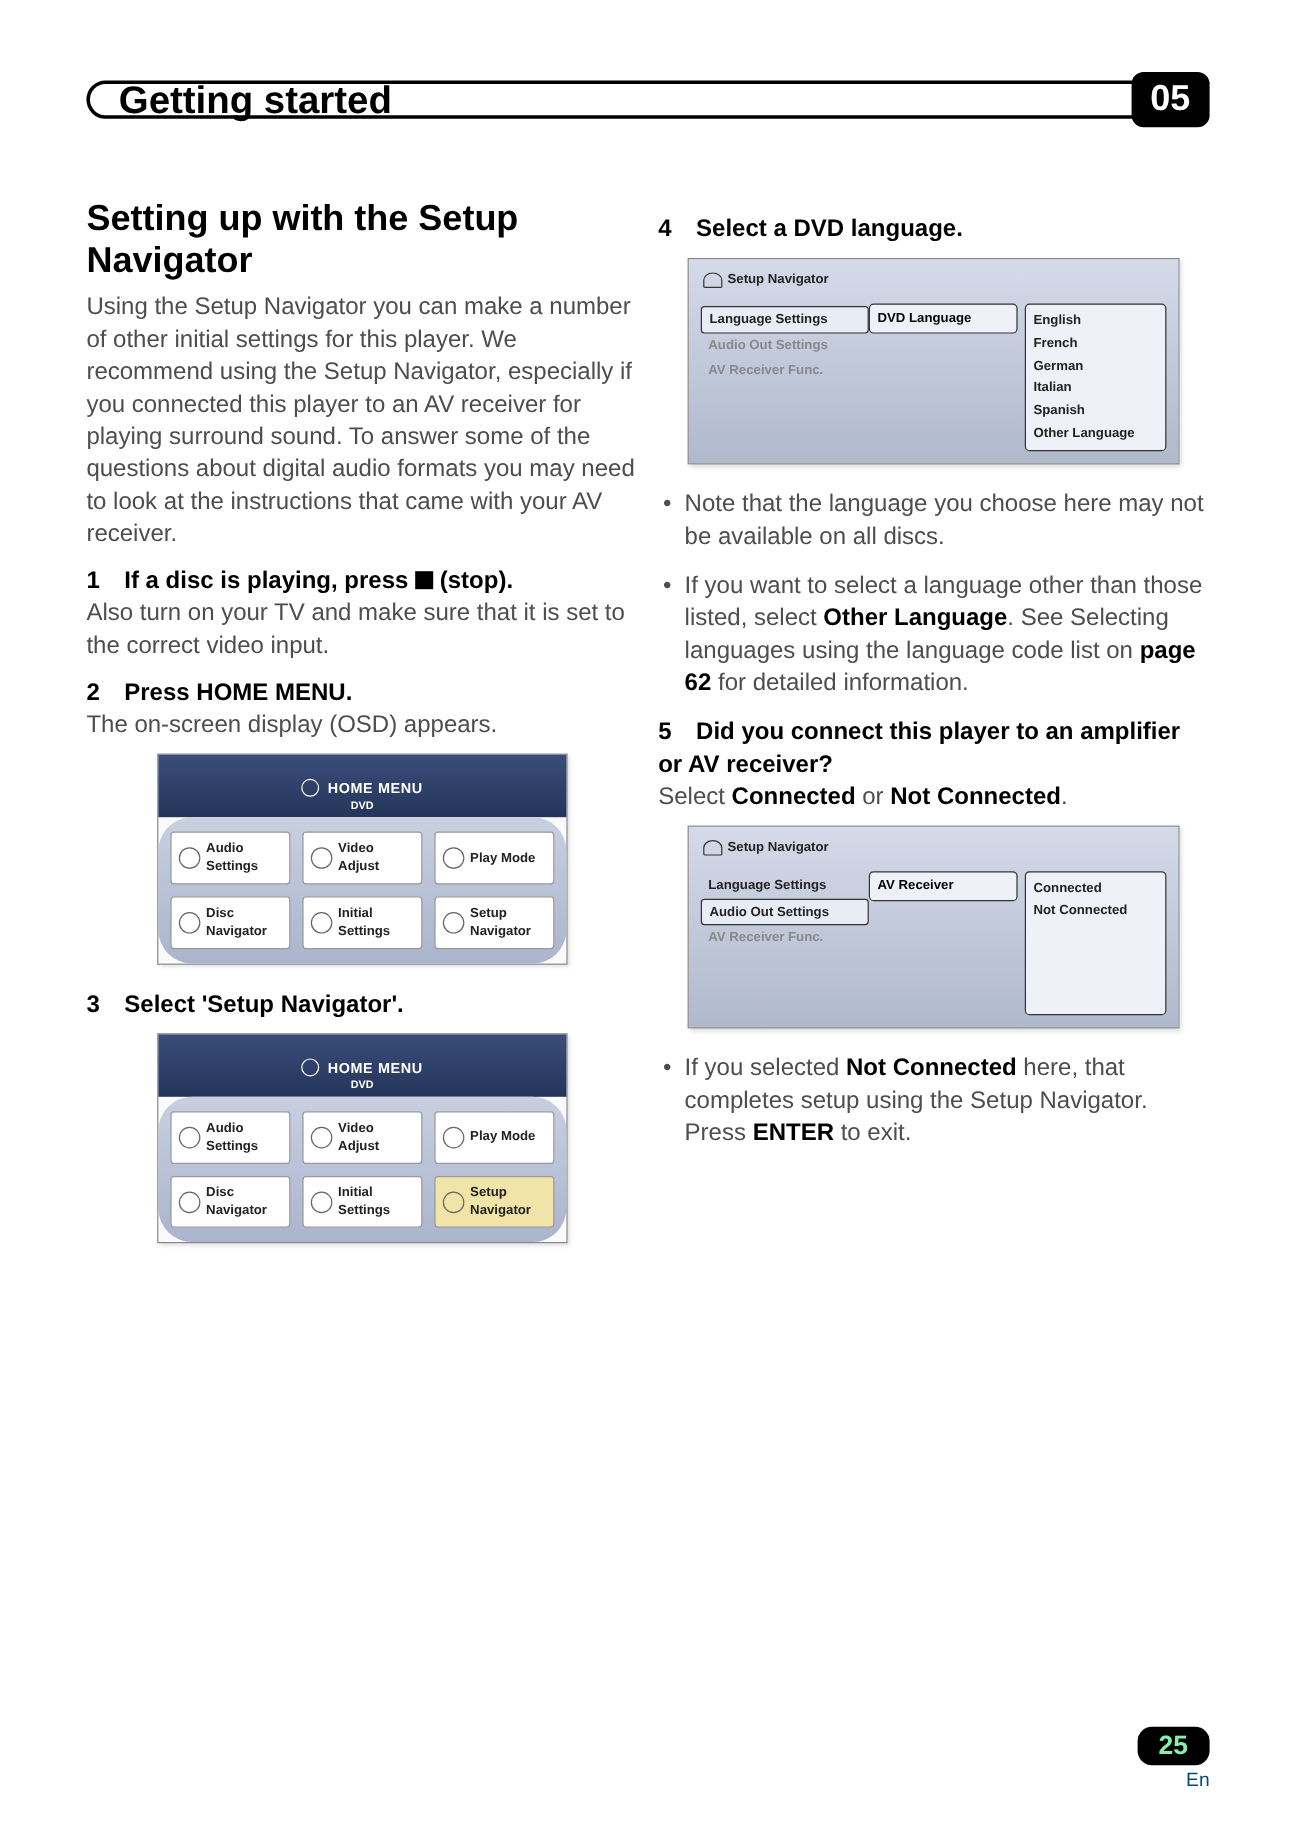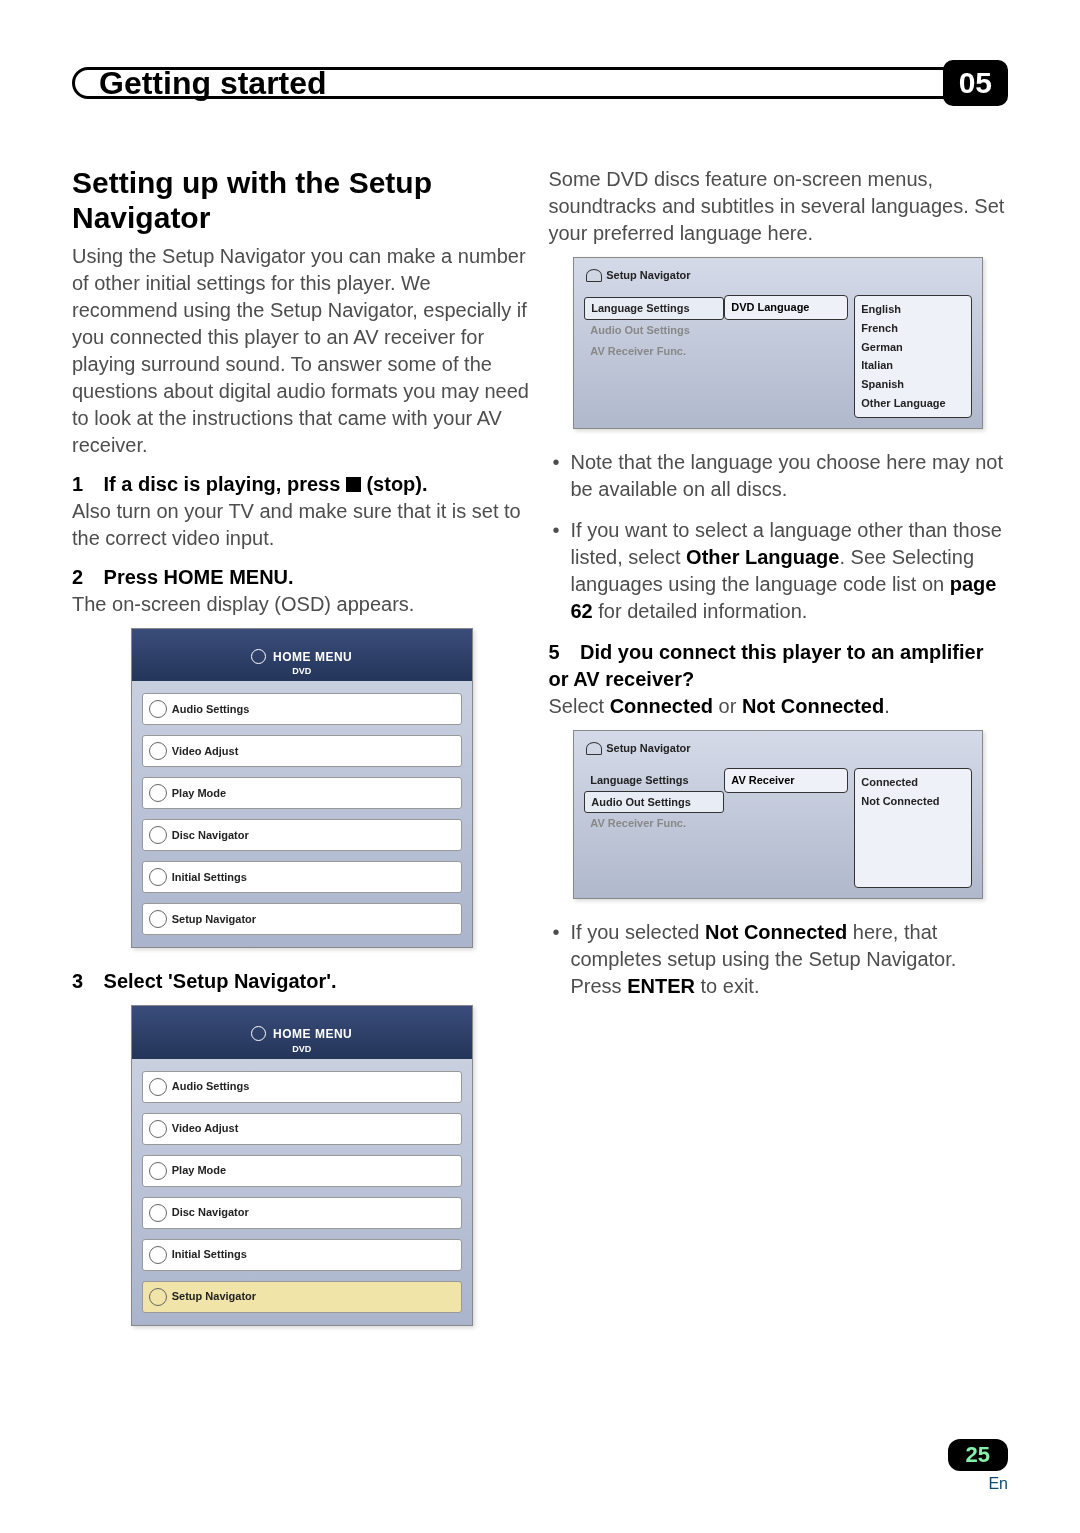--- a/index.html
+++ b/index.html
@@ -127,22 +127,23 @@
     border: 1px solid #fff;
     border-radius: 50%;
     vertical-align: -3px;
     margin-right: 3px;
     position: relative;
   }
   .fig-hm-body {
     background: linear-gradient(#c8d0e0, #aab4cc);
     padding: 12px 10px;
     display: grid;
-    grid-template-columns: 1fr;
+    grid-template-columns: 1fr 1fr 1fr;
     gap: 10px 10px;
+    border-radius: 28px;
   }
   .hm-item {
     background: #fff;
     border: 1px solid #999;
     border-radius: 3px;
     font-size: 11px;
     font-weight: bold;
     padding: 6px 6px;
     display: flex;
     align-items: center;
@@ -350,21 +351,24 @@
             </div>
           <div class="hm-item selected">
               <span class="hm-icon"></span>
               <span>Setup Navigator</span>
             </div>
         </div>
       </div>
     </div>
 
     <div class="col">
-      <p class="body-text">Some DVD discs feature on-screen menus, soundtracks and subtitles in several languages. Set your preferred language here.</p>
+      <div class="step-heading">
+        <span class="num">4</span>
+        <span>Select a DVD language.</span>
+      </div>
 
       <div class="fig-nav">
         <div class="fig-nav-title">
           <span class="nav-disc-icon"></span>
           <span>Setup Navigator</span>
         </div>
         <div class="fig-nav-cols">
           <div class="nav-left">
             <div class="nav-left-item active">Language Settings</div>
             <div class="nav-left-item dim">Audio Out Settings</div>

